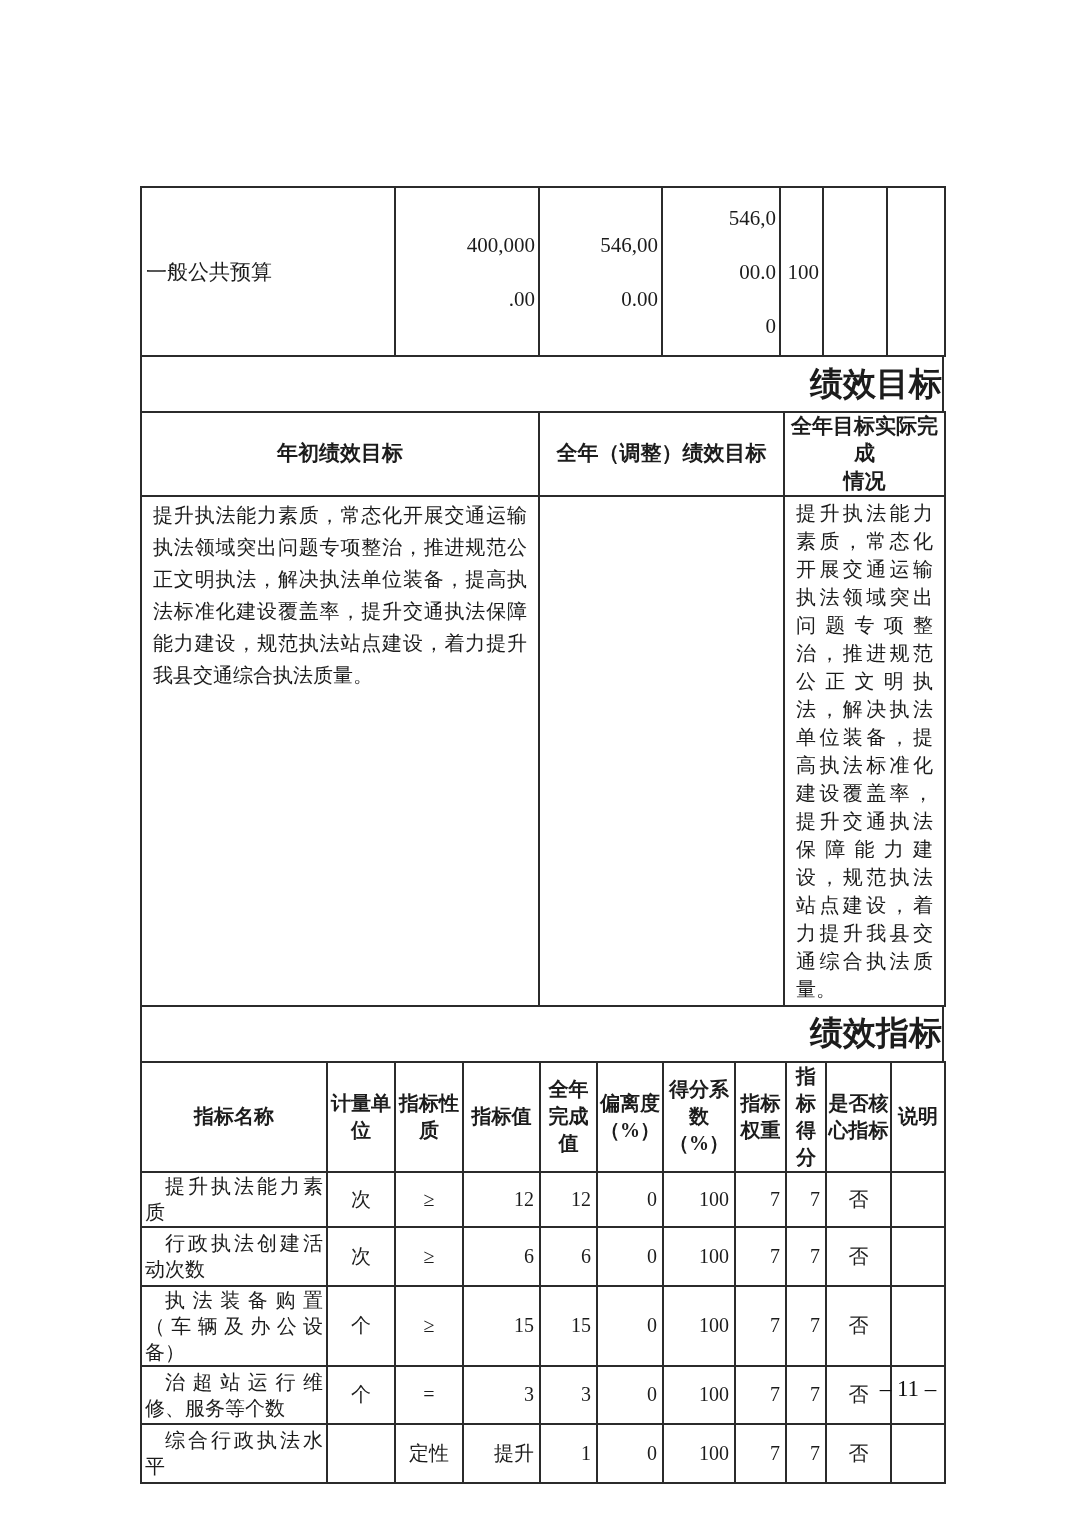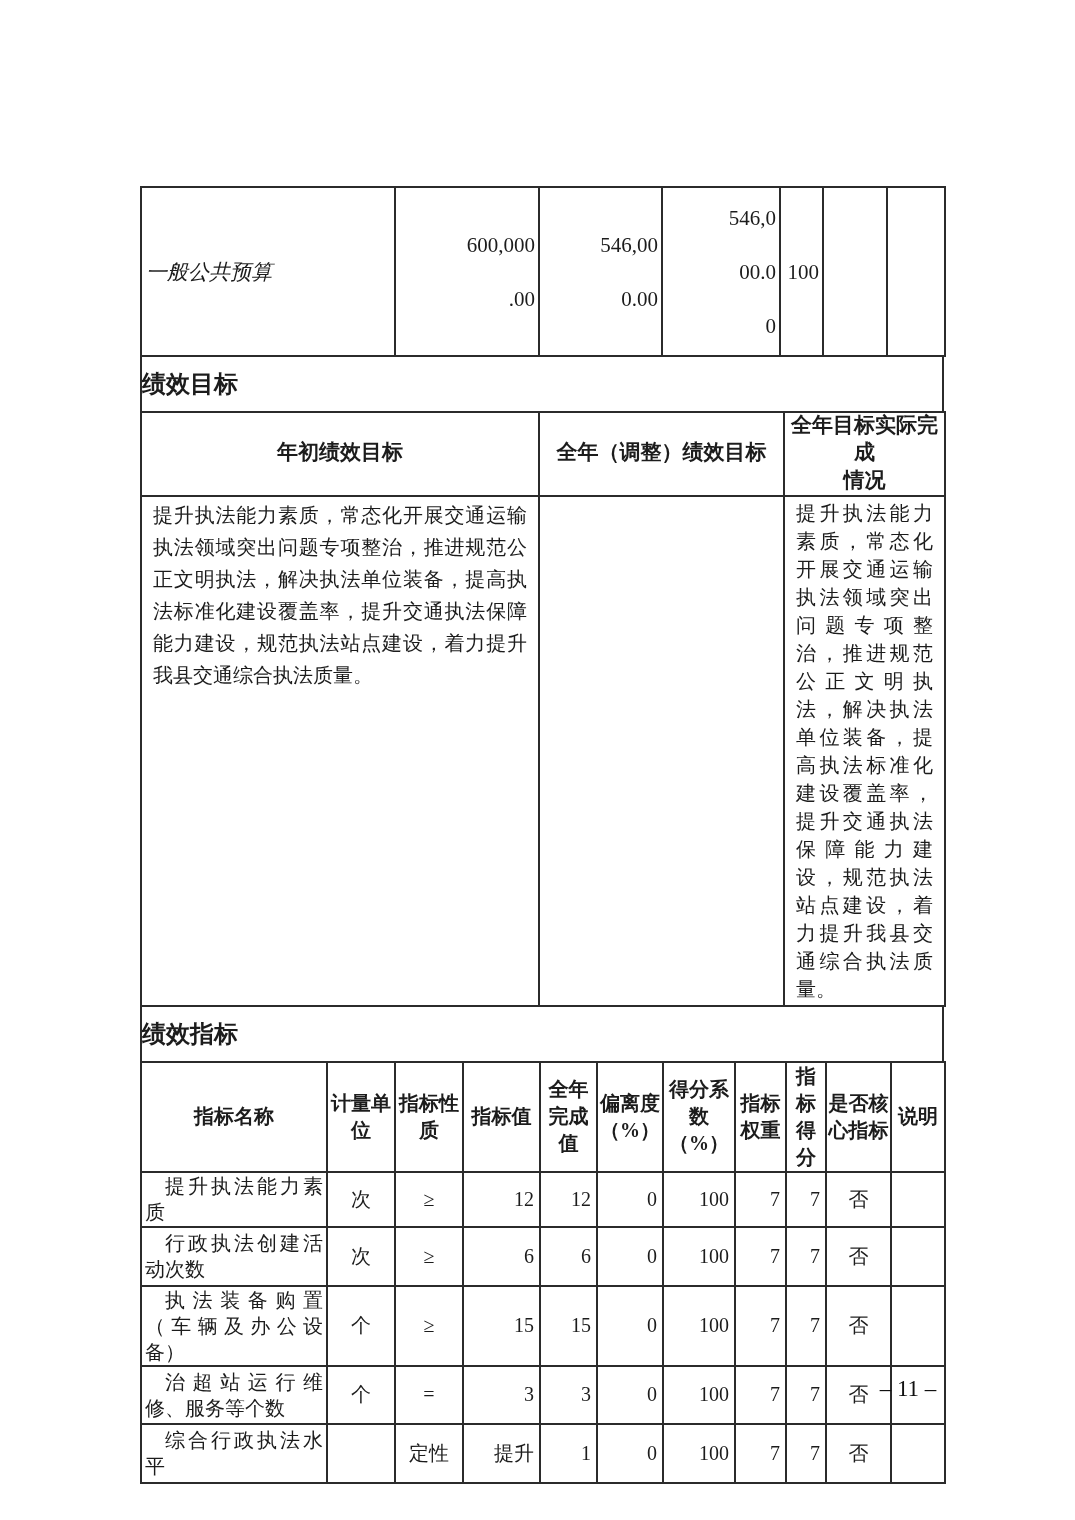--- a/index.html
+++ b/index.html
@@ -11,33 +11,33 @@
     color:#1c1c1c;
     overflow:hidden;
   }
   .sheet{position:absolute;left:140px;top:186px;width:804px;}
   table{border-collapse:collapse;table-layout:fixed;width:804px;background:#fff;}
   .sheet table + table{margin-top:-2px;}
   td{border:2px solid #2b2b2b;overflow:hidden;padding:0;vertical-align:middle;}
 
   
   .t-budget td{height:167px;font-size:21px;}
-  .cell-label{text-align:left;padding-left:4px;font-style:italic;}
+  .cell-label{text-align:left;padding-left:4px;}
   .cell-num{
     text-align:right;padding-right:3px;
     white-space:pre-line;line-height:54px;
   }
 
   
-  .t-title td{height:54px;text-align:left;font-weight:bold;font-size:24px;}
+  .t-title td{height:54px;text-align:right;font-weight:bold;font-size:33px;}
 
   
   .t-goals .hd td{
     height:59px;text-align:center;font-weight:bold;font-size:21px;
-    white-space:pre-line;line-height:1.3;font-family:Liberation Mono, monospace;
+    white-space:pre-line;line-height:1.3;
   }
   .t-goals .bd td{
     height:364px;vertical-align:top;
     text-align:justify;text-justify:inter-ideograph;
     font-size:20px;padding:2px 11px;
   }
   .goal-left{line-height:32px;}
   .goal-right{line-height:28px;}
 
   
@@ -75,21 +75,21 @@
         <col style="width:144px">
         <col style="width:123px">
       <col style="width:118px">
         <col style="width:43px">
         <col style="width:64px">
         <col style="width:58px">
     </colgroup>
     <tbody>
         <tr>
       <td class="cell-label">一般公共预算</td>
-      <td class="cell-num">600,000
+      <td class="cell-num">400,000
 .00</td>
       <td class="cell-num">546,00
 0.00</td>
       <td class="cell-num">546,0
 00.0
 0</td>
       <td class="cell-num">100</td>
       <td></td>
       <td></td>
     </tr>

